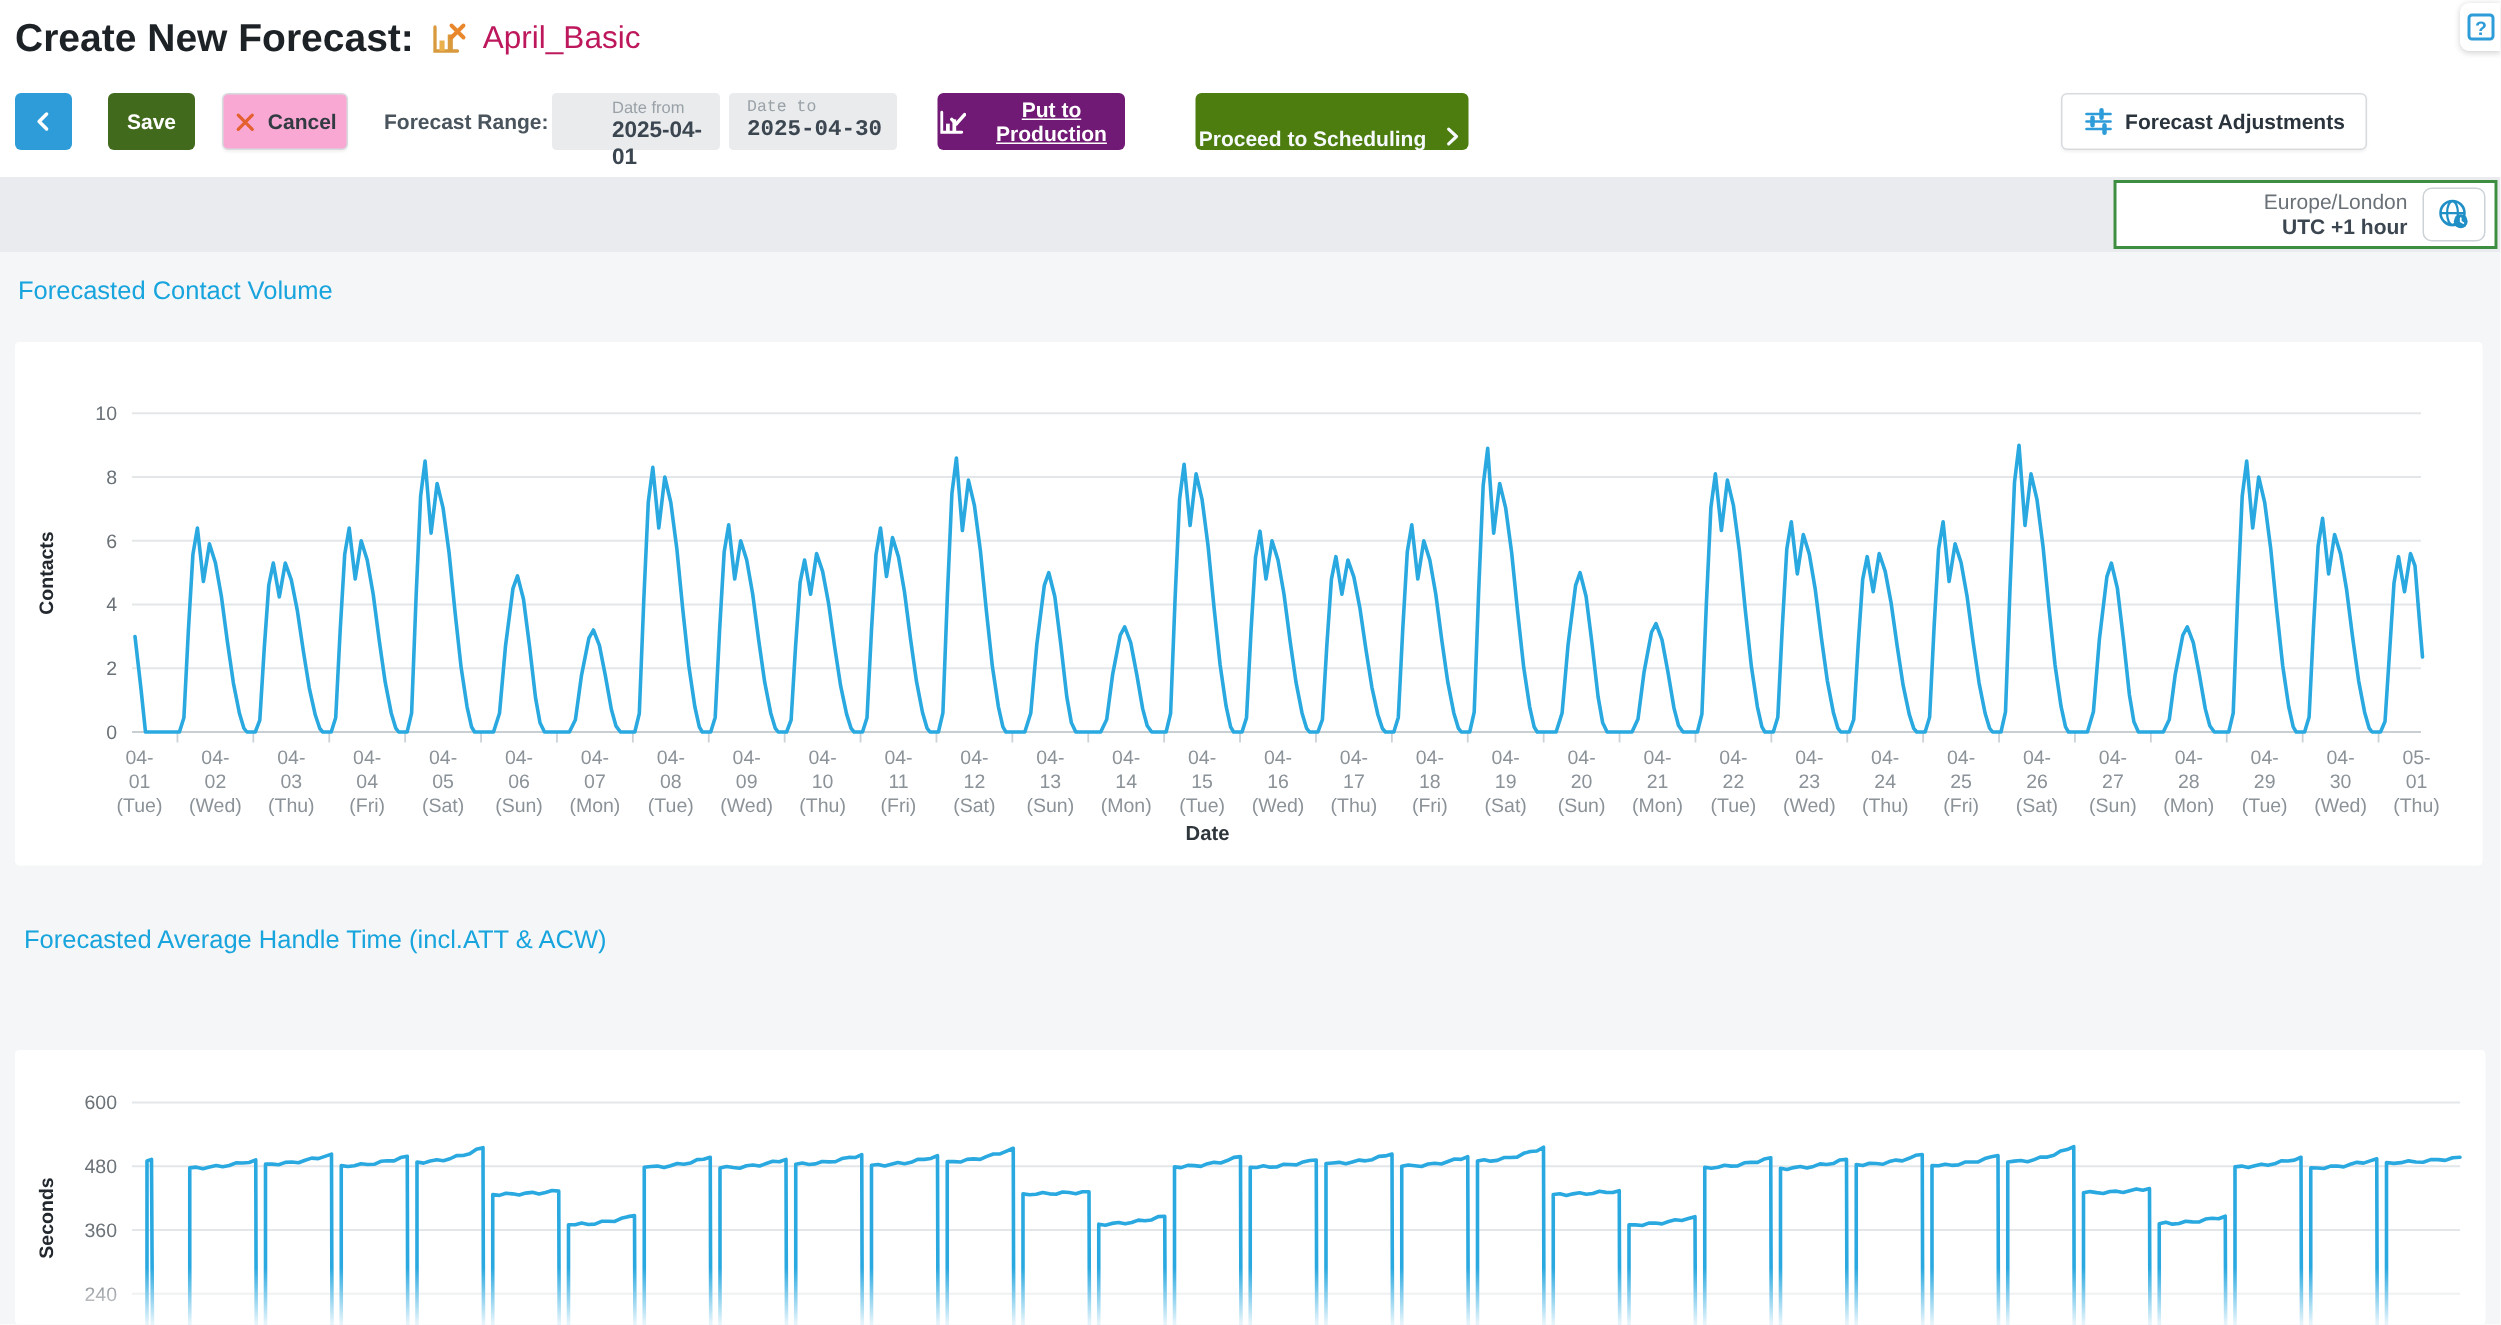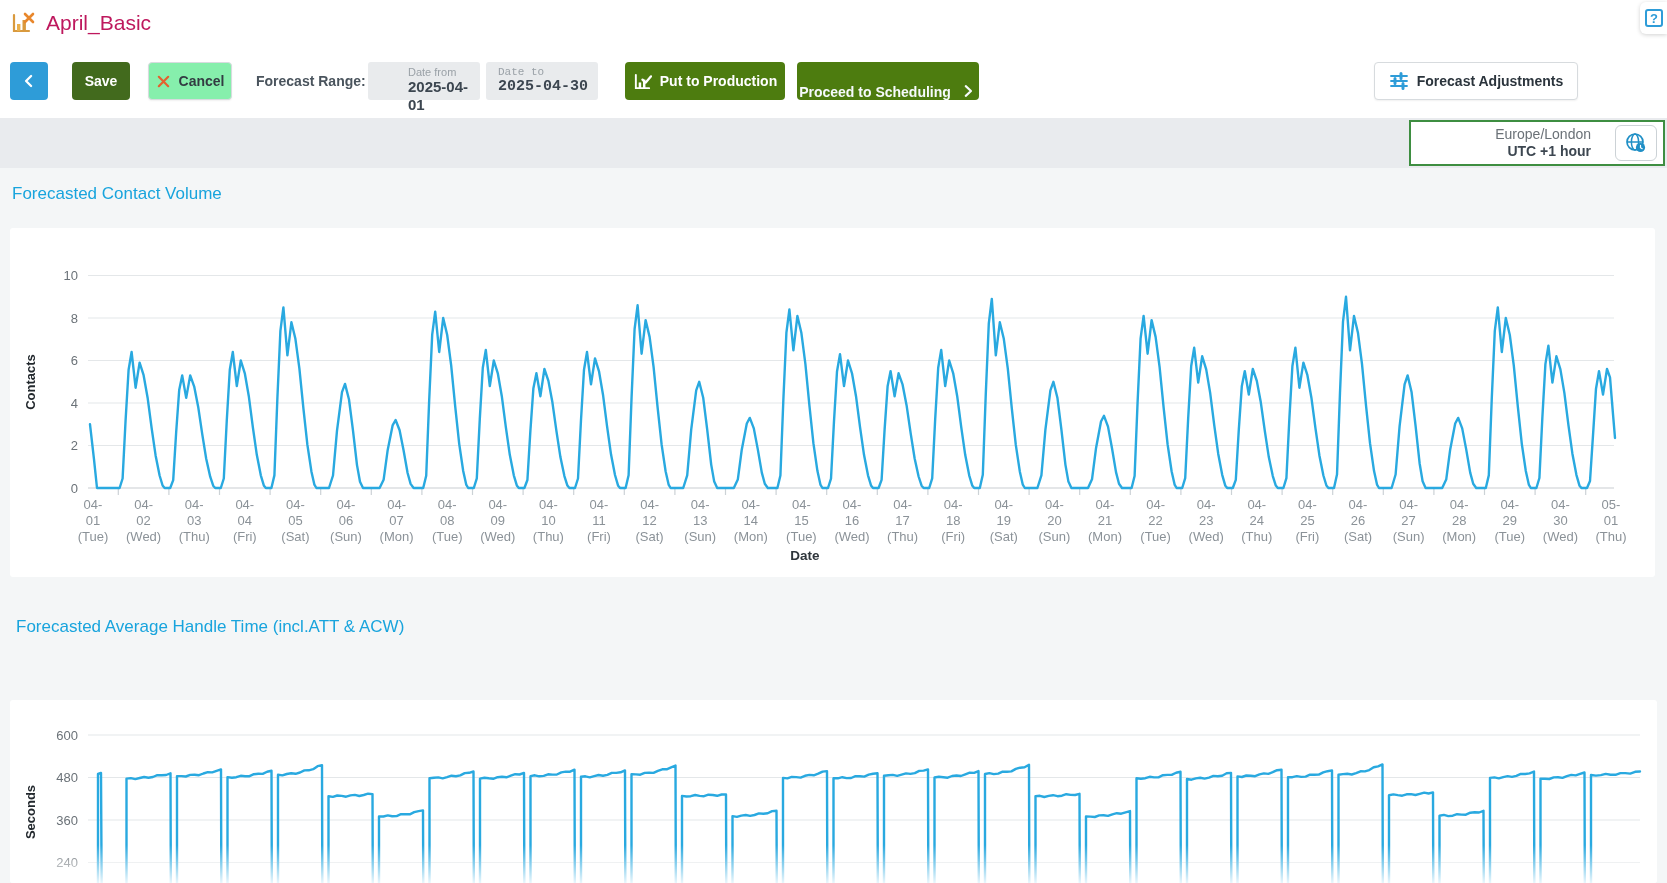--- a/index.html
+++ b/index.html
@@ -14,34 +14,34 @@
   .help-card { right:0px; top:2px; width:27px; height:32px; background:#fff; border-radius:6px 0 0 6px;
     box-shadow:0 1px 4px rgba(0,0,0,.18); display:flex; align-items:center; justify-content:flex-start; padding-left:5px;}
   .help-sq { width:18px; height:18px; border:2px solid #2e9cd8; border-radius:3px; color:#2e9cd8;
     font-size:13px; font-weight:bold; display:flex; align-items:center; justify-content:center;}
 
   
   .btn { position:absolute; top:62px; height:38px; border:none; border-radius:4px; font-family:inherit;
     font-size:14px; font-weight:bold; display:flex; align-items:center; justify-content:center; gap:8px; cursor:pointer;}
   .btn-back { left:10px; width:38px; background:#2e9cd8; }
   .btn-save { left:72px; width:58px; background:#426a1d; color:#fff; }
-  .btn-cancel { left:148px; width:84px; background:#86efac; border:1px solid #d7dbde; color:#333b42; box-shadow:0 1px 2px rgba(0,0,0,.06);}
+  .btn-cancel { left:148px; width:84px; background:#f9a8d4; border:1px solid #d7dbde; color:#333b42; box-shadow:0 1px 2px rgba(0,0,0,.06);}
   .range-label { left:256px; top:62px; height:38px; display:flex; align-items:center; font-size:14px; font-weight:bold; color:#4a545d;}
   .date-box { position:absolute; top:62px; width:112px; height:38px; background:#e9ebed; border-radius:3px; padding:4px 0 0 12px; cursor:pointer;}
   .date-from { left:368px;padding-left:40px; } .date-to { left:486px;font-family:Liberation Mono, monospace; }
   .date-ph { font-size:11px; color:#9aa1a7; line-height:12px;}
   .date-val { font-size:15px; font-weight:bold; color:#3c4650; line-height:18px;}
-  .btn-prod { left:625px; width:160px; background:#4d7c0f; color:#fff; }
+  .btn-prod { left:625px; width:125px; background:#701a75; color:#fff;text-decoration:underline; }
   .btn-proceed { left:797px; width:182px; background:#4d7c0f; color:#f6fafc; cursor:default;align-items:flex-end;}
   .btn-adjust { left:1374px; width:204px; background:#fff; border:1px solid #d7dbde; color:#2b343c; box-shadow:0 1px 2px rgba(0,0,0,.06);}
 
   
   .tz-strip { left:0; top:118px; width:1667px; height:50px; background:#e9ebee; }
   .tz-box { right:2px; top:120px; width:256px; height:46px; background:#fff; border:2px solid #3e8e41;
-    display:flex; align-items:center; justify-content:flex-end; gap:24px; padding-right:6px;}
+    display:flex; align-items:center; justify-content:flex-end; gap:10px; padding-right:6px;}
   .tz-text { text-align:right; }
   .tz-zone { font-size:14px; color:#6a7177; line-height:17px;}
   .tz-offset { font-size:14px; font-weight:bold; color:#3c4650; line-height:17px;}
   .globe-btn { width:42px; height:36px; background:#fff; border:1px solid #ccd2d6; border-radius:6px;
     display:flex; align-items:center; justify-content:center; cursor:pointer;}
 
   
   .content-bg { left:0; top:168px; width:1667px; height:715px; background:#f4f6f7; }
   .section-title { font-size:17px; font-weight:normal; color:#18a4dd; }
   .card { position:absolute; background:#fff; border-radius:3px; }
@@ -49,20 +49,21 @@
   .card2 { left:10px; top:700px; width:1647px; height:183px; overflow:hidden;}
   .fade { position:absolute; left:0; bottom:0; width:100%; height:38px;
     background:linear-gradient(rgba(255,255,255,0), rgba(255,255,255,.9)); pointer-events:none;}
   svg { display:block; }
   text { font-family:"Liberation Sans", sans-serif; }
 </style>
 </head>
 <body>
 
 <div class="abs page-title">
+  <span>Create New Forecast:</span>
   <span style="display:inline-flex;">
     <svg width="26" height="26" viewBox="0 0 26 26">
       <path d="M4 5v16h15" stroke="#d99a3e" stroke-width="2.2" fill="none" stroke-linecap="round"></path>
       <rect x="7" y="14" width="3.4" height="7" fill="#eab04c"></rect>
       <rect x="12.5" y="10" width="3.4" height="11" fill="#d99a3e"></rect>
       <path d="M15 4l8 8M23 4l-8 8" stroke="#e8872c" stroke-width="2.6" fill="none" stroke-linecap="round"></path>
     </svg>
   </span>
   <span class="forecast-name">April_Basic</span>
 </div>

